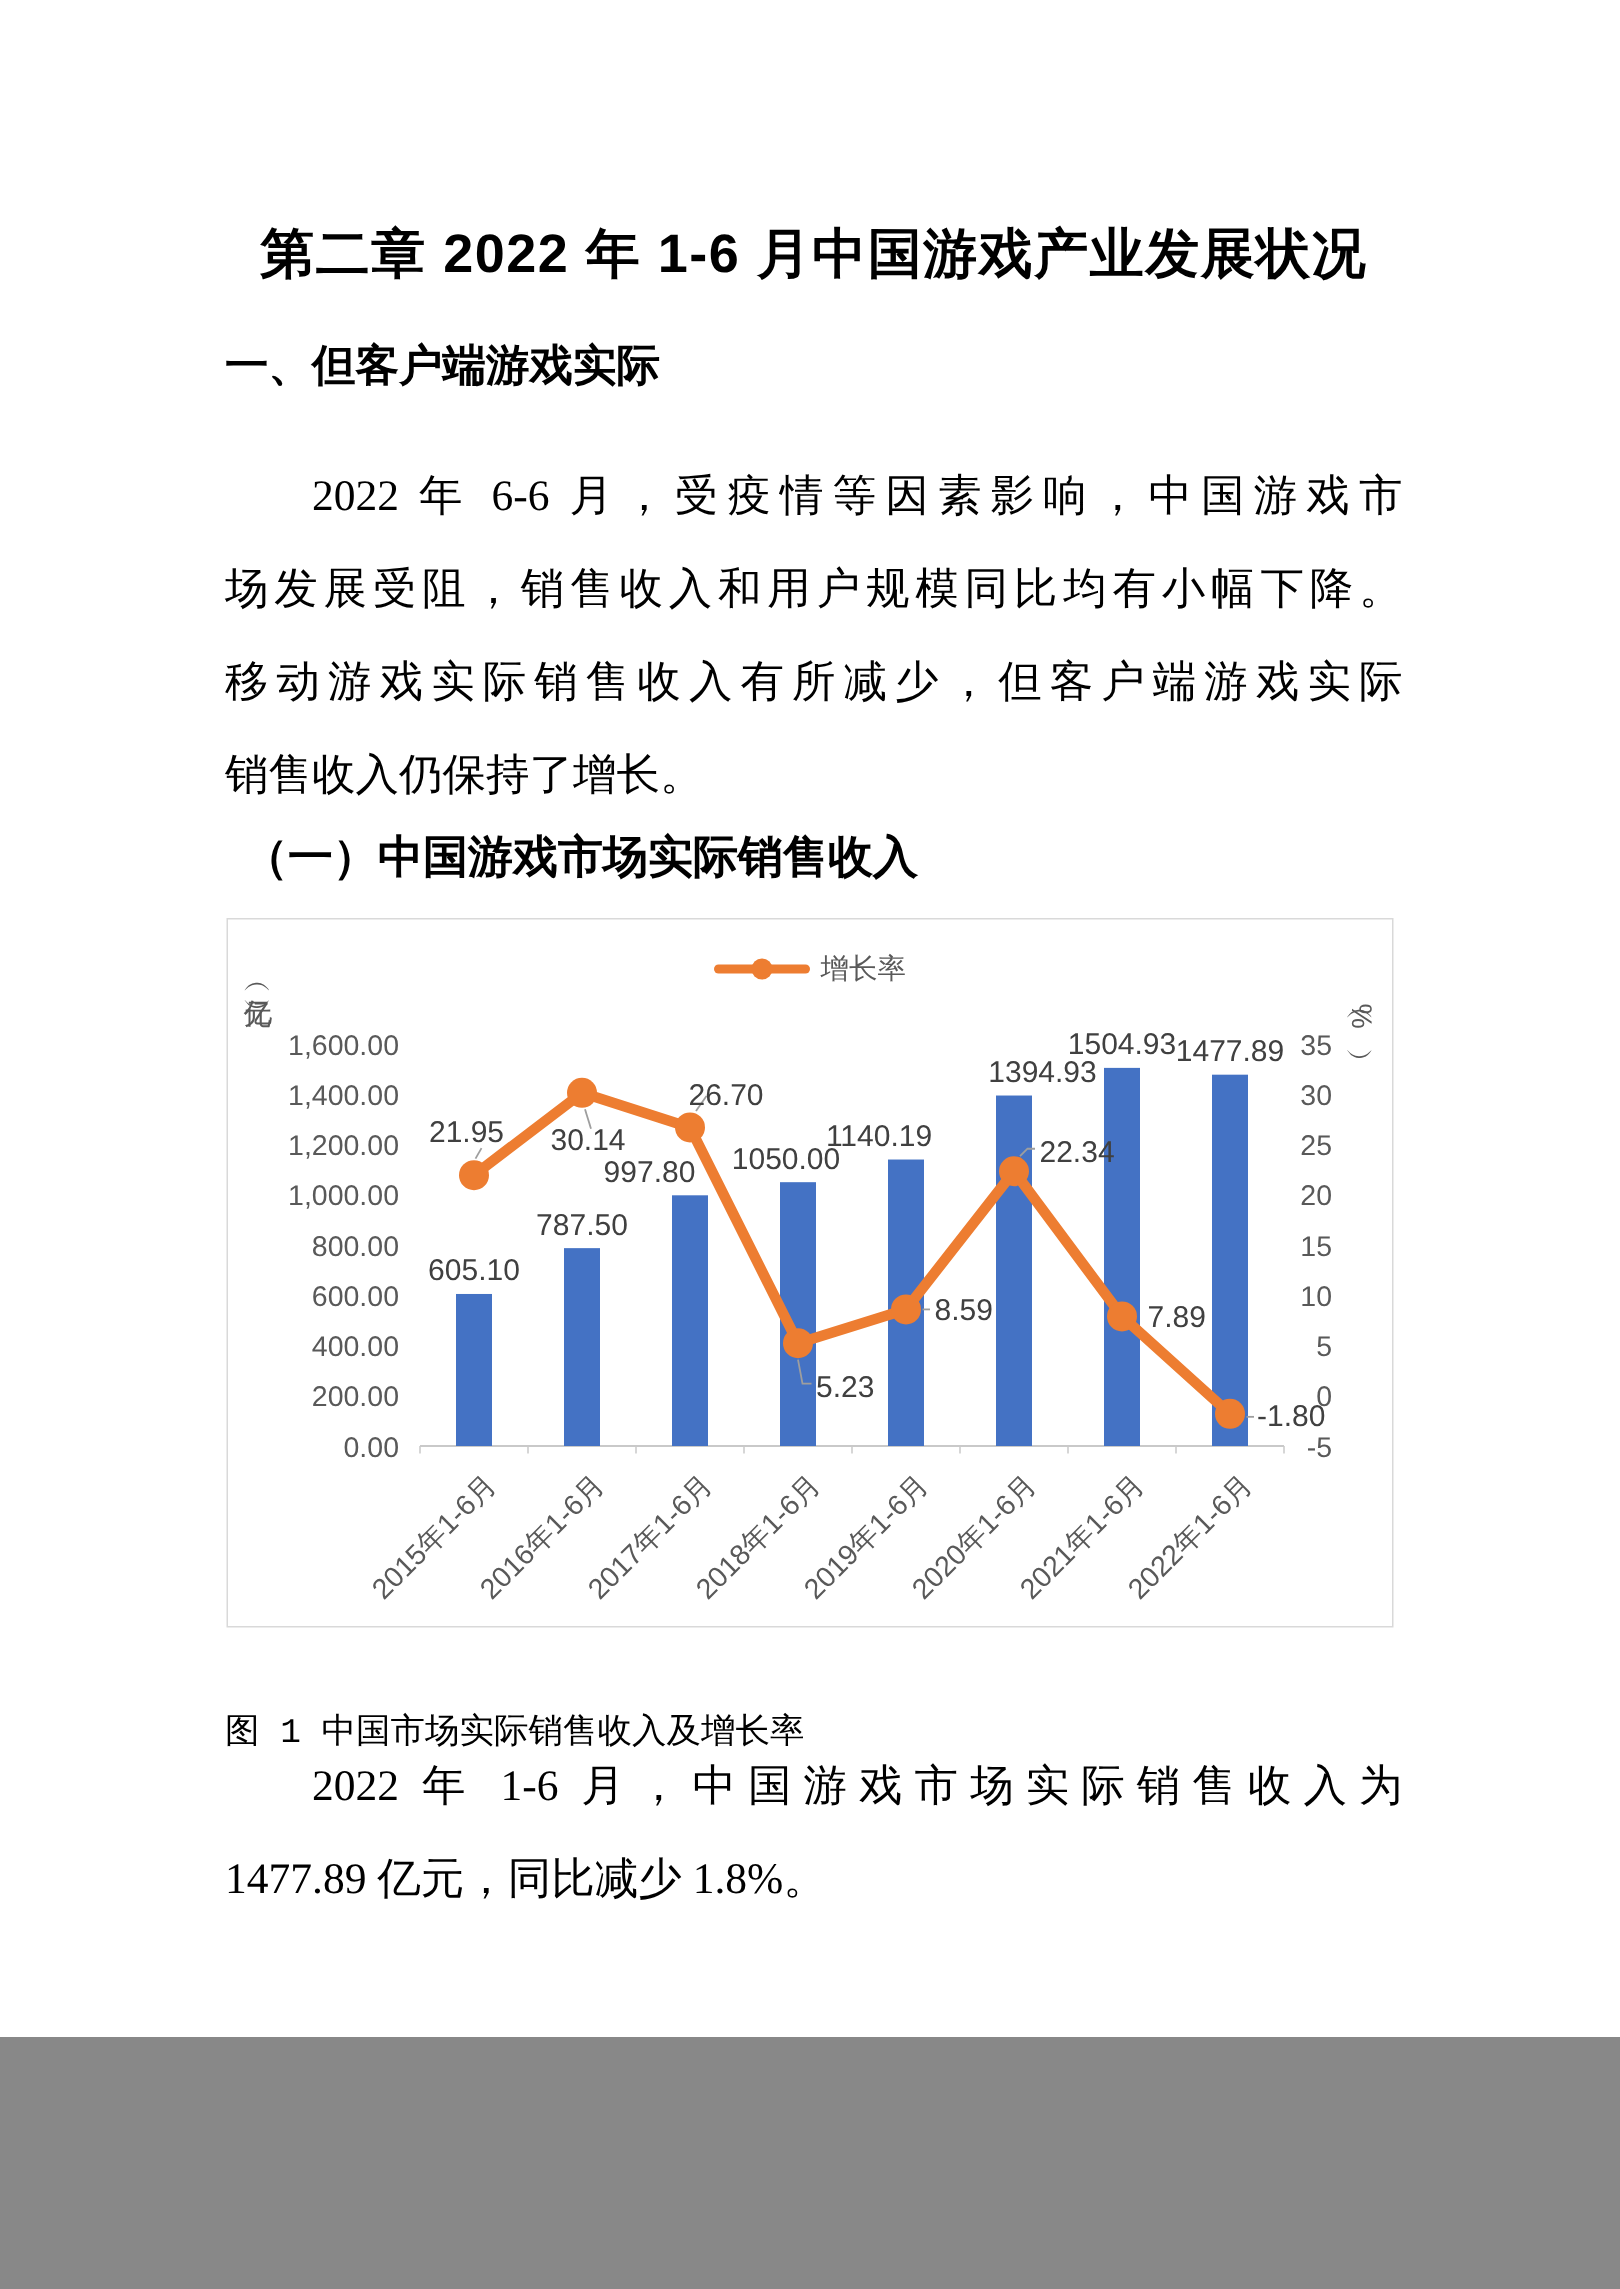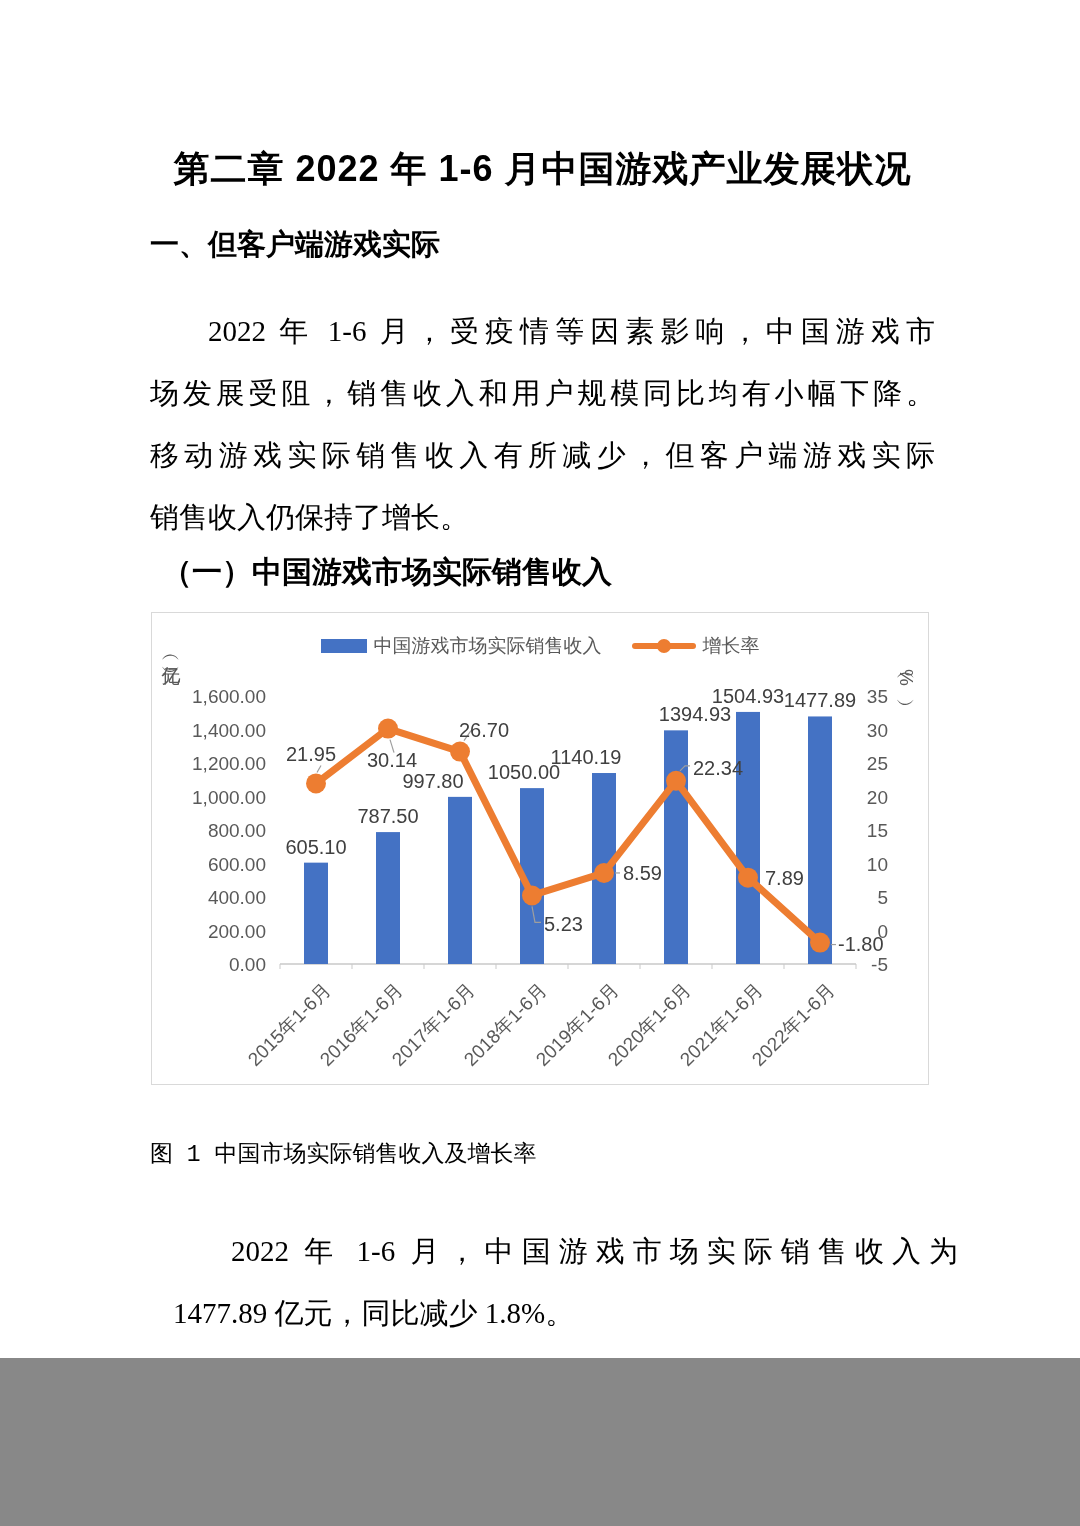--- a/index.html
+++ b/index.html
@@ -19,21 +19,21 @@
     font-family:"Liberation Sans","DejaVu Sans",sans-serif;
     font-weight:700;font-size:36px;line-height:1.25;letter-spacing:1px;
   }
   h2.section{
     top:226px;margin:0;text-align:left;
     font-family:"Liberation Sans","DejaVu Sans",sans-serif;
     font-weight:700;font-size:29px;line-height:1.3;
   }
   .para{font-size:29px;line-height:62px;}
   .p1{top:300px;}
-  .p2{top:1220px;margin-left:23px;}
+  .p2{top:1160px;}
   .line{text-align:justify;}
   .jline{text-align:justify;text-align-last:justify;}
   .indent{text-indent:2em;}
   h3.subsection{
     top:542px;margin:12px;
     font-family:"Liberation Sans","DejaVu Sans",sans-serif;
     font-weight:700;font-size:30px;line-height:1.2;
   }
   .chart-frame{
     position:absolute;left:151px;top:612px;
@@ -70,34 +70,30 @@
 </head>
 <body>
 
 <div class="page">
 
   <h1 class="blk title">第二章 2022 年 1-6 月中国游戏产业发展状况</h1>
 
   <h2 class="blk section">一、但客户端游戏实际</h2>
 
   <div class="blk para p1">
-    <div class="jline indent">2022 年 1-6 月，受疫情等因素影响，中国游戏市</div>
+    <div class="jline indent">2022 年 6-6 月，受疫情等因素影响，中国游戏市</div>
     <div class="jline">场发展受阻，销售收入和用户规模同比均有小幅下降。</div>
     <div class="jline">移动游戏实际销售收入有所减少，但客户端游戏实际</div>
     <div class="line">销售收入仍保持了增长。</div>
   </div>
 
   <h3 class="blk subsection">（一）中国游戏市场实际销售收入</h3>
 
   <div class="chart-frame">
     <div class="legend">
-      <div class="legend-item">
-        <span class="swatch-bar" style="background: rgb(68, 114, 196);"></span>
-        <span>中国游戏市场实际销售收入</span>
-      </div>
       <div class="legend-item">
         <span class="swatch-line" style="background: rgb(237, 125, 49);">
             <span class="dot" style="background: rgb(237, 125, 49);"></span>
           </span>
         <span>增长率</span>
       </div>
     </div>
     <div class="axis-unit unit-left">（亿元）</div>
     <div class="axis-unit unit-right">（%）</div>
     <svg id="plot-svg" class="plot" width="776" height="471" viewBox="0 0 776 471">

